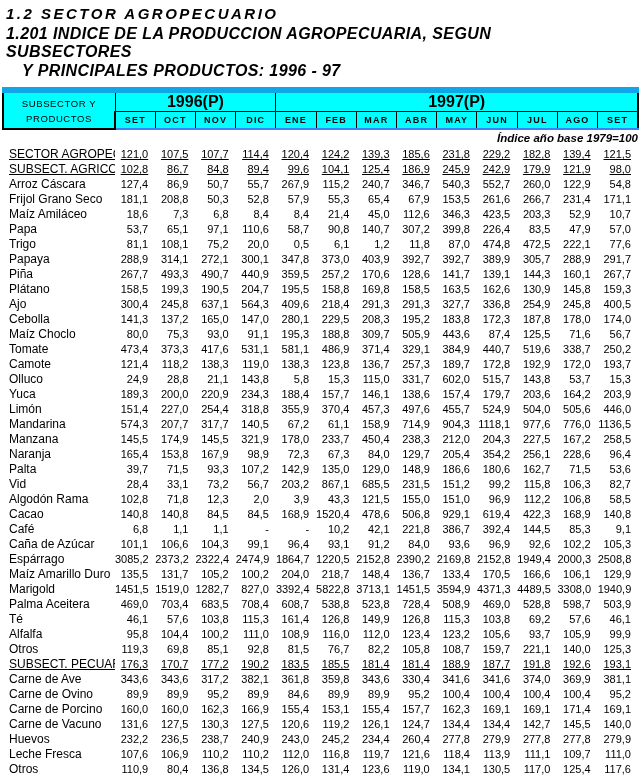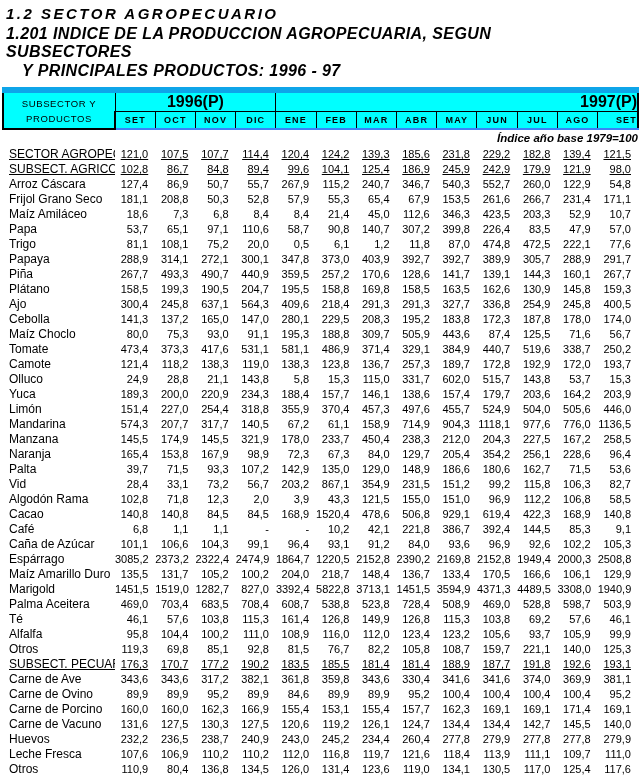--- a/index.html
+++ b/index.html
@@ -32,21 +32,21 @@
   col.prod-col{width:112px;}
   thead th{
     background:#00FFFF;
     border:1px solid #000;
     padding:0;vertical-align:middle;
     font-weight:400;
   }
   thead tr.group-row th{border-top:6px solid #0ea5e9;height:16px;}
   thead tr.month-row th{border-bottom:2px solid #3b82f6;height:16px;}
   thead th:first-child{border-left:2px solid #000;}
-  thead th:last-child{border-right:2px solid #000;text-align:right;}
+  thead th:last-child{border-right:2px solid #000;}
   th.prod-head{
     font-size:9.5px;letter-spacing:.6px;line-height:15px;
     border-left:2px solid #000;border-bottom:2px solid #000;
   }
   th.year-head{font-size:16px;font-weight:700;margin-left:28px;}
   th.month-cell{font-size:9px;font-weight:700;letter-spacing:1.2px;}
 
   tbody td{height:15px;padding:0;line-height:15px;}
   tr.base-row td{
     text-align:right;font-style:italic;font-weight:700;
@@ -465,21 +465,21 @@
           <td class="value-cell">53,6</td>
         </tr>
         <tr class="row-item">
           <td class="label-cell">Vid</td>
           <td class="value-cell">28,4</td>
           <td class="value-cell">33,1</td>
           <td class="value-cell">73,2</td>
           <td class="value-cell">56,7</td>
           <td class="value-cell">203,2</td>
           <td class="value-cell">867,1</td>
-          <td class="value-cell">354,9</td>
+          <td class="value-cell">685,5</td>
           <td class="value-cell">231,5</td>
           <td class="value-cell">151,2</td>
           <td class="value-cell">99,2</td>
           <td class="value-cell">115,8</td>
           <td class="value-cell">106,3</td>
           <td class="value-cell">82,7</td>
         </tr>
         <tr class="row-item">
           <td class="label-cell">Algodón Rama</td>
           <td class="value-cell">102,8</td>

